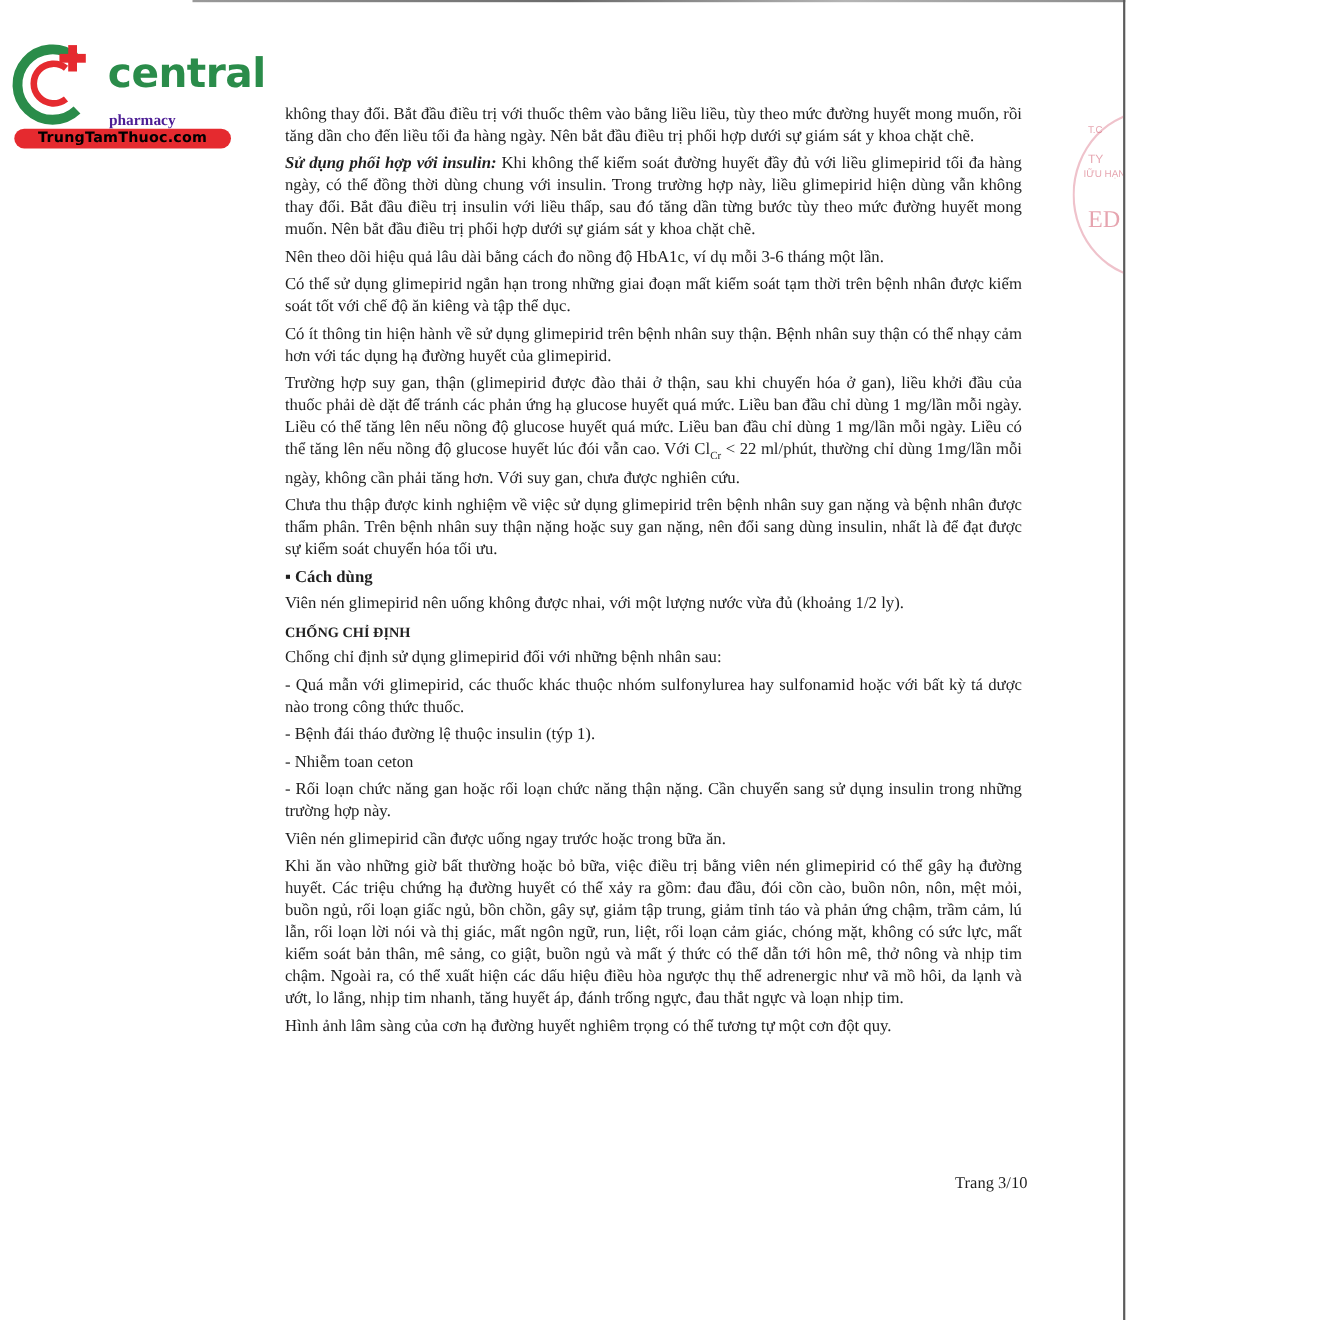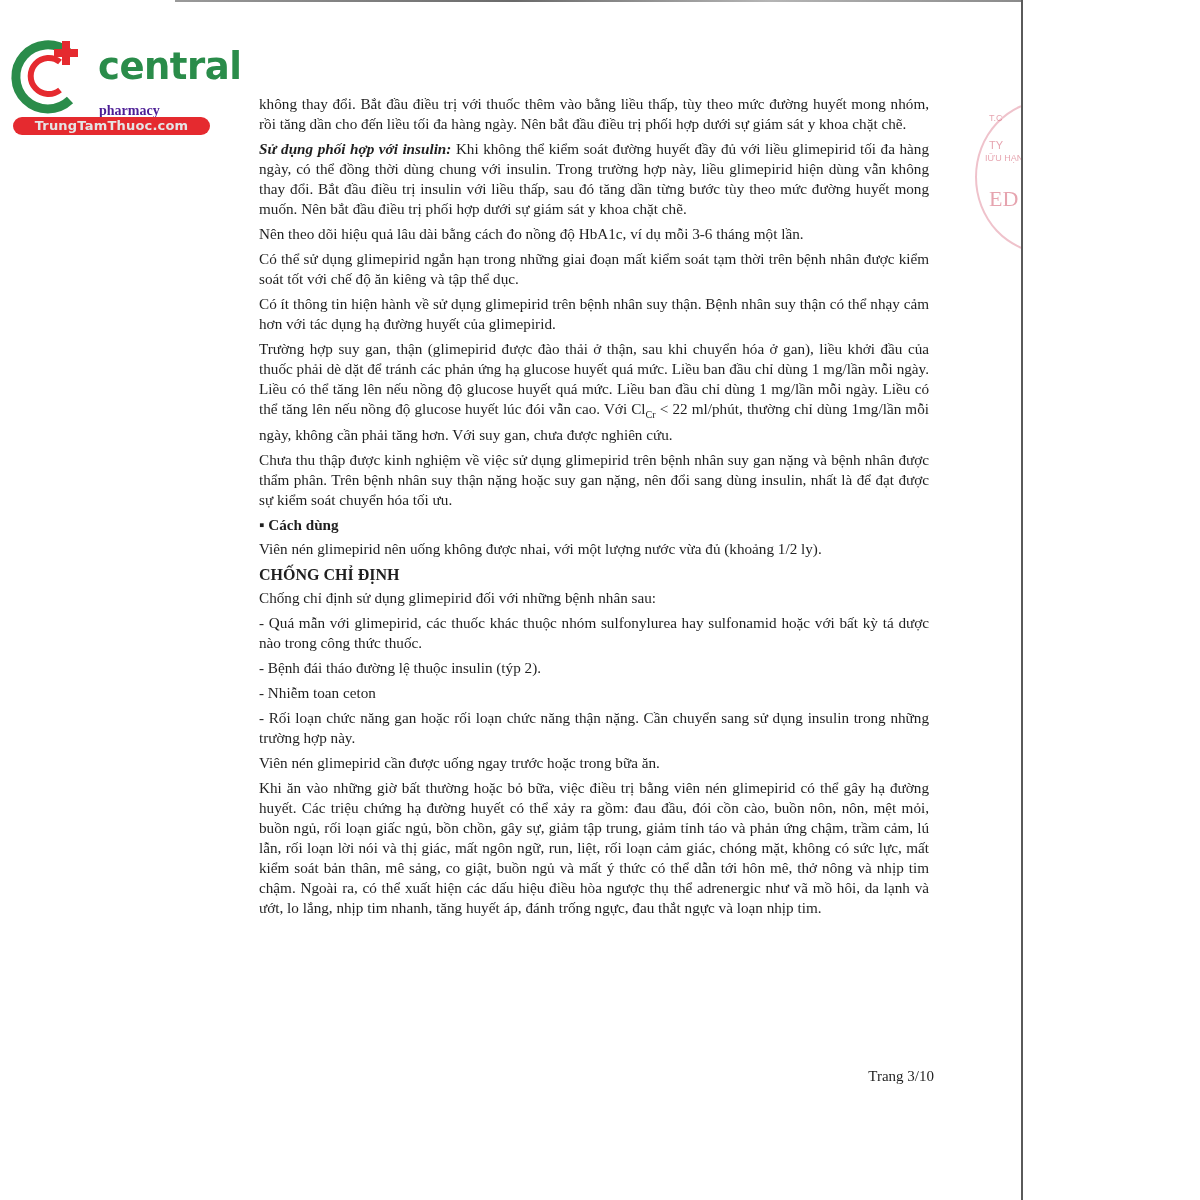--- a/index.html
+++ b/index.html
@@ -26,21 +26,21 @@
     font-size: 37px; color: #2a8c4a; letter-spacing: -0.5px; line-height: 1; text-align: center;
   }
   .logo-sub {
     position: absolute; left: 89px; top: 66px;
     font-family: Liberation Serif, serif; font-weight: bold;
     font-size: 14px; color: #4c1d95; line-height: 1;
   }
   .logo-pill {
     position: absolute; left: 3px; top: 79px; width: 197px; height: 18px;
     background: #e52a2f; border-radius: 9px;
-    color: #e5e5e5; font-family: "DejaVu Sans", sans-serif; font-weight: bold;
+    color: #000000; font-family: "DejaVu Sans", sans-serif; font-weight: bold;
     font-size: 13px; text-align: center; line-height: 18px; letter-spacing: 0.2px;
   }
   
   .stamp {
     position: absolute; left: 975px; top: 100px; width: 46px; height: 150px;
     overflow: hidden;
   }
   .stamp-circle {
     position: absolute; left: 0; top: 0; width: 140px; height: 150px;
     border: 2px solid rgba(220,120,140,0.45); border-radius: 50%;
@@ -50,21 +50,21 @@
     color: rgba(210,90,110,0.55); white-space: nowrap; line-height: 1;
   }
   
   .content {
     position: absolute; left: 259px; top: 94px; width: 670px;
     font-size: 15.2px; line-height: 20px; text-align: justify;
   }
   .content p { margin: 0 0 5px 0; }
   .content .lead { font-weight: bold; font-style: italic; }
   .content h3 {
-    margin: 4px 0 2px 0; font-size: 16px; font-weight: bold; line-height: 22px;
+    margin: 4px 0 2px 0; font-size: 13px; font-weight: bold; line-height: 22px;
   }
   .content .sub { font-weight: bold; margin: 2px 0 4px 0; }
   .page-num {
     position: absolute; right: 266px; top: 1068px; font-size: 15px;
   }
 </style>
 </head>
 <body>
 
 <div class="scan-top"></div>
@@ -85,21 +85,21 @@
 <div class="stamp">
   <div class="stamp-circle"></div>
   <div class="stamp-text" style="top:14px;font-size:9px;">T.C</div>
   <div class="stamp-text" style="top:40px;font-size:11px;">TY</div>
   <div class="stamp-text" style="top:54px;font-size:9px;left:10px;">IỮU HẠN</div>
   <div class="stamp-text" style="top:68px;font-size:10px;padding-left:40px;">HẨM</div>
   <div class="stamp-text" style="top:88px;font-size:22px;font-family:'Liberation Serif',serif;">ED</div>
 </div>
 
 <div class="content">
-  <p>không thay đổi. Bắt đầu điều trị với thuốc thêm vào bằng liều thấp, tùy theo mức đường huyết mong nhóm, rồi tăng dần cho đến liều tối đa hàng ngày. Nên bắt đầu điều trị phối hợp dưới sự giám sát y khoa chặt chẽ.</p>
+  <p>không thay đổi. Bắt đầu điều trị với thuốc thêm vào bằng liều liều, tùy theo mức đường huyết mong muốn, rồi tăng dần cho đến liều tối đa hàng ngày. Nên bắt đầu điều trị phối hợp dưới sự giám sát y khoa chặt chẽ.</p>
 
   <p>
     <span class="lead">Sử dụng phối hợp với insulin:</span><span> Khi không thể kiểm soát đường huyết đầy đủ với liều glimepirid tối đa hàng ngày, có thể đồng thời dùng chung với insulin. Trong trường hợp này, liều glimepirid hiện dùng vẫn không thay đổi. Bắt đầu điều trị insulin với liều thấp, sau đó tăng dần từng bước tùy theo mức đường huyết mong muốn. Nên bắt đầu điều trị phối hợp dưới sự giám sát y khoa chặt chẽ.</span>
   </p>
 
   <p>Nên theo dõi hiệu quả lâu dài bằng cách đo nồng độ HbA1c, ví dụ mỗi 3-6 tháng một lần.</p>
   <p>Có thể sử dụng glimepirid ngắn hạn trong những giai đoạn mất kiểm soát tạm thời trên bệnh nhân được kiểm soát tốt với chế độ ăn kiêng và tập thể dục.</p>
   <p>Có ít thông tin hiện hành về sử dụng glimepirid trên bệnh nhân suy thận. Bệnh nhân suy thận có thể nhạy cảm hơn với tác dụng hạ đường huyết của glimepirid.</p>
 
   <p>
@@ -107,21 +107,22 @@
   </p>
 
   <p>Chưa thu thập được kinh nghiệm về việc sử dụng glimepirid trên bệnh nhân suy gan nặng và bệnh nhân được thẩm phân. Trên bệnh nhân suy thận nặng hoặc suy gan nặng, nên đổi sang dùng insulin, nhất là để đạt được sự kiểm soát chuyển hóa tối ưu.</p>
 
   <p class="sub">▪ Cách dùng</p>
   <p>Viên nén glimepirid nên uống không được nhai, với một lượng nước vừa đủ (khoảng 1/2 ly).</p>
 
   <h3>CHỐNG CHỈ ĐỊNH</h3>
   <p>Chống chỉ định sử dụng glimepirid đối với những bệnh nhân sau:</p>
   <p>- Quá mẫn với glimepirid, các thuốc khác thuộc nhóm sulfonylurea hay sulfonamid hoặc với bất kỳ tá dược nào trong công thức thuốc.</p>
-  <p>- Bệnh đái tháo đường lệ thuộc insulin (týp 2).</p>
+  <p>- Bệnh đái tháo đường lệ thuộc insulin (týp 1).</p>
   <p>- Nhiễm toan ceton</p>
   <p>- Rối loạn chức năng gan hoặc rối loạn chức năng thận nặng. Cần chuyển sang sử dụng insulin trong những trường hợp này.</p>
 
   <p>Viên nén glimepirid cần được uống ngay trước hoặc trong bữa ăn.</p>
   <p>Khi ăn vào những giờ bất thường hoặc bỏ bữa, việc điều trị bằng viên nén glimepirid có thể gây hạ đường huyết. Các triệu chứng hạ đường huyết có thể xảy ra gồm: đau đầu, đói cồn cào, buồn nôn, nôn, mệt mỏi, buồn ngủ, rối loạn giấc ngủ, bồn chồn, gây sự, giảm tập trung, giảm tỉnh táo và phản ứng chậm, trầm cảm, lú lẫn, rối loạn lời nói và thị giác, mất ngôn ngữ, run, liệt, rối loạn cảm giác, chóng mặt, không có sức lực, mất kiểm soát bản thân, mê sảng, co giật, buồn ngủ và mất ý thức có thể dẫn tới hôn mê, thở nông và nhịp tim chậm. Ngoài ra, có thể xuất hiện các dấu hiệu điều hòa ngược thụ thể adrenergic như vã mồ hôi, da lạnh và ướt, lo lắng, nhịp tim nhanh, tăng huyết áp, đánh trống ngực, đau thắt ngực và loạn nhịp tim.</p>
+  <p>Hình ảnh lâm sàng của cơn hạ đường huyết nghiêm trọng có thể tương tự một cơn đột quy.</p>
 </div>
 
 <div class="page-num">Trang 3/10</div>
 
 </body></html>

